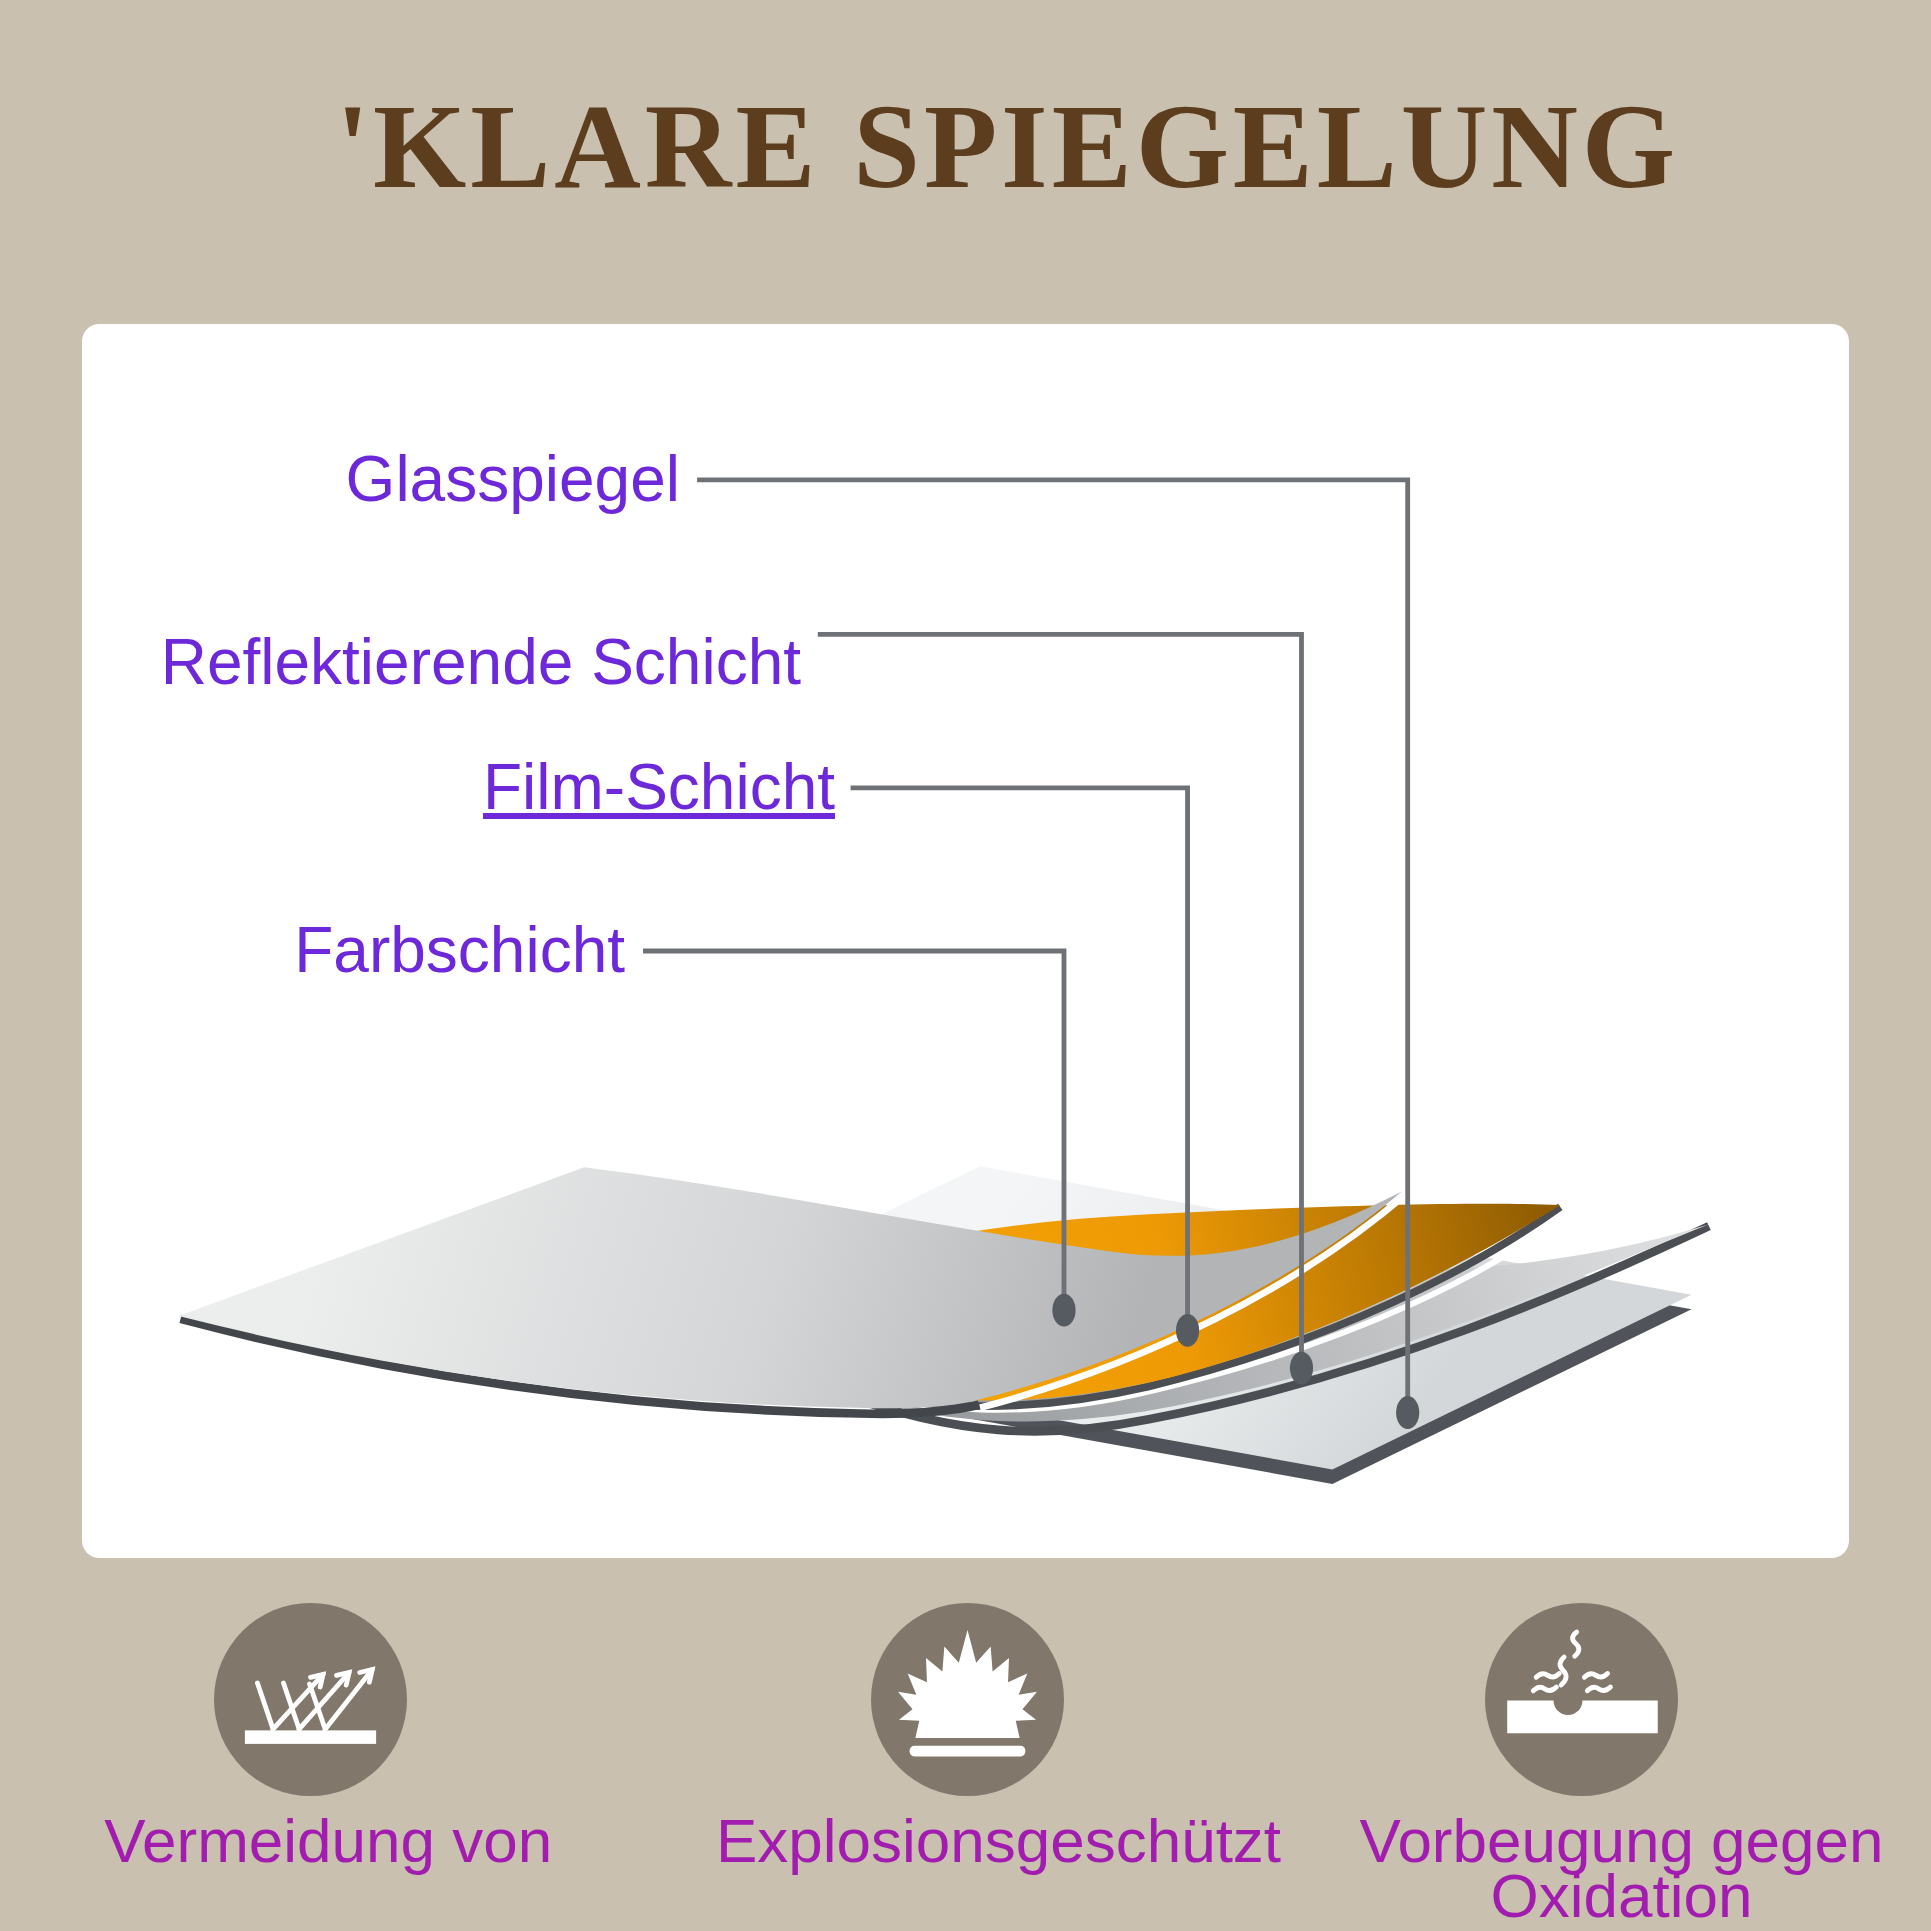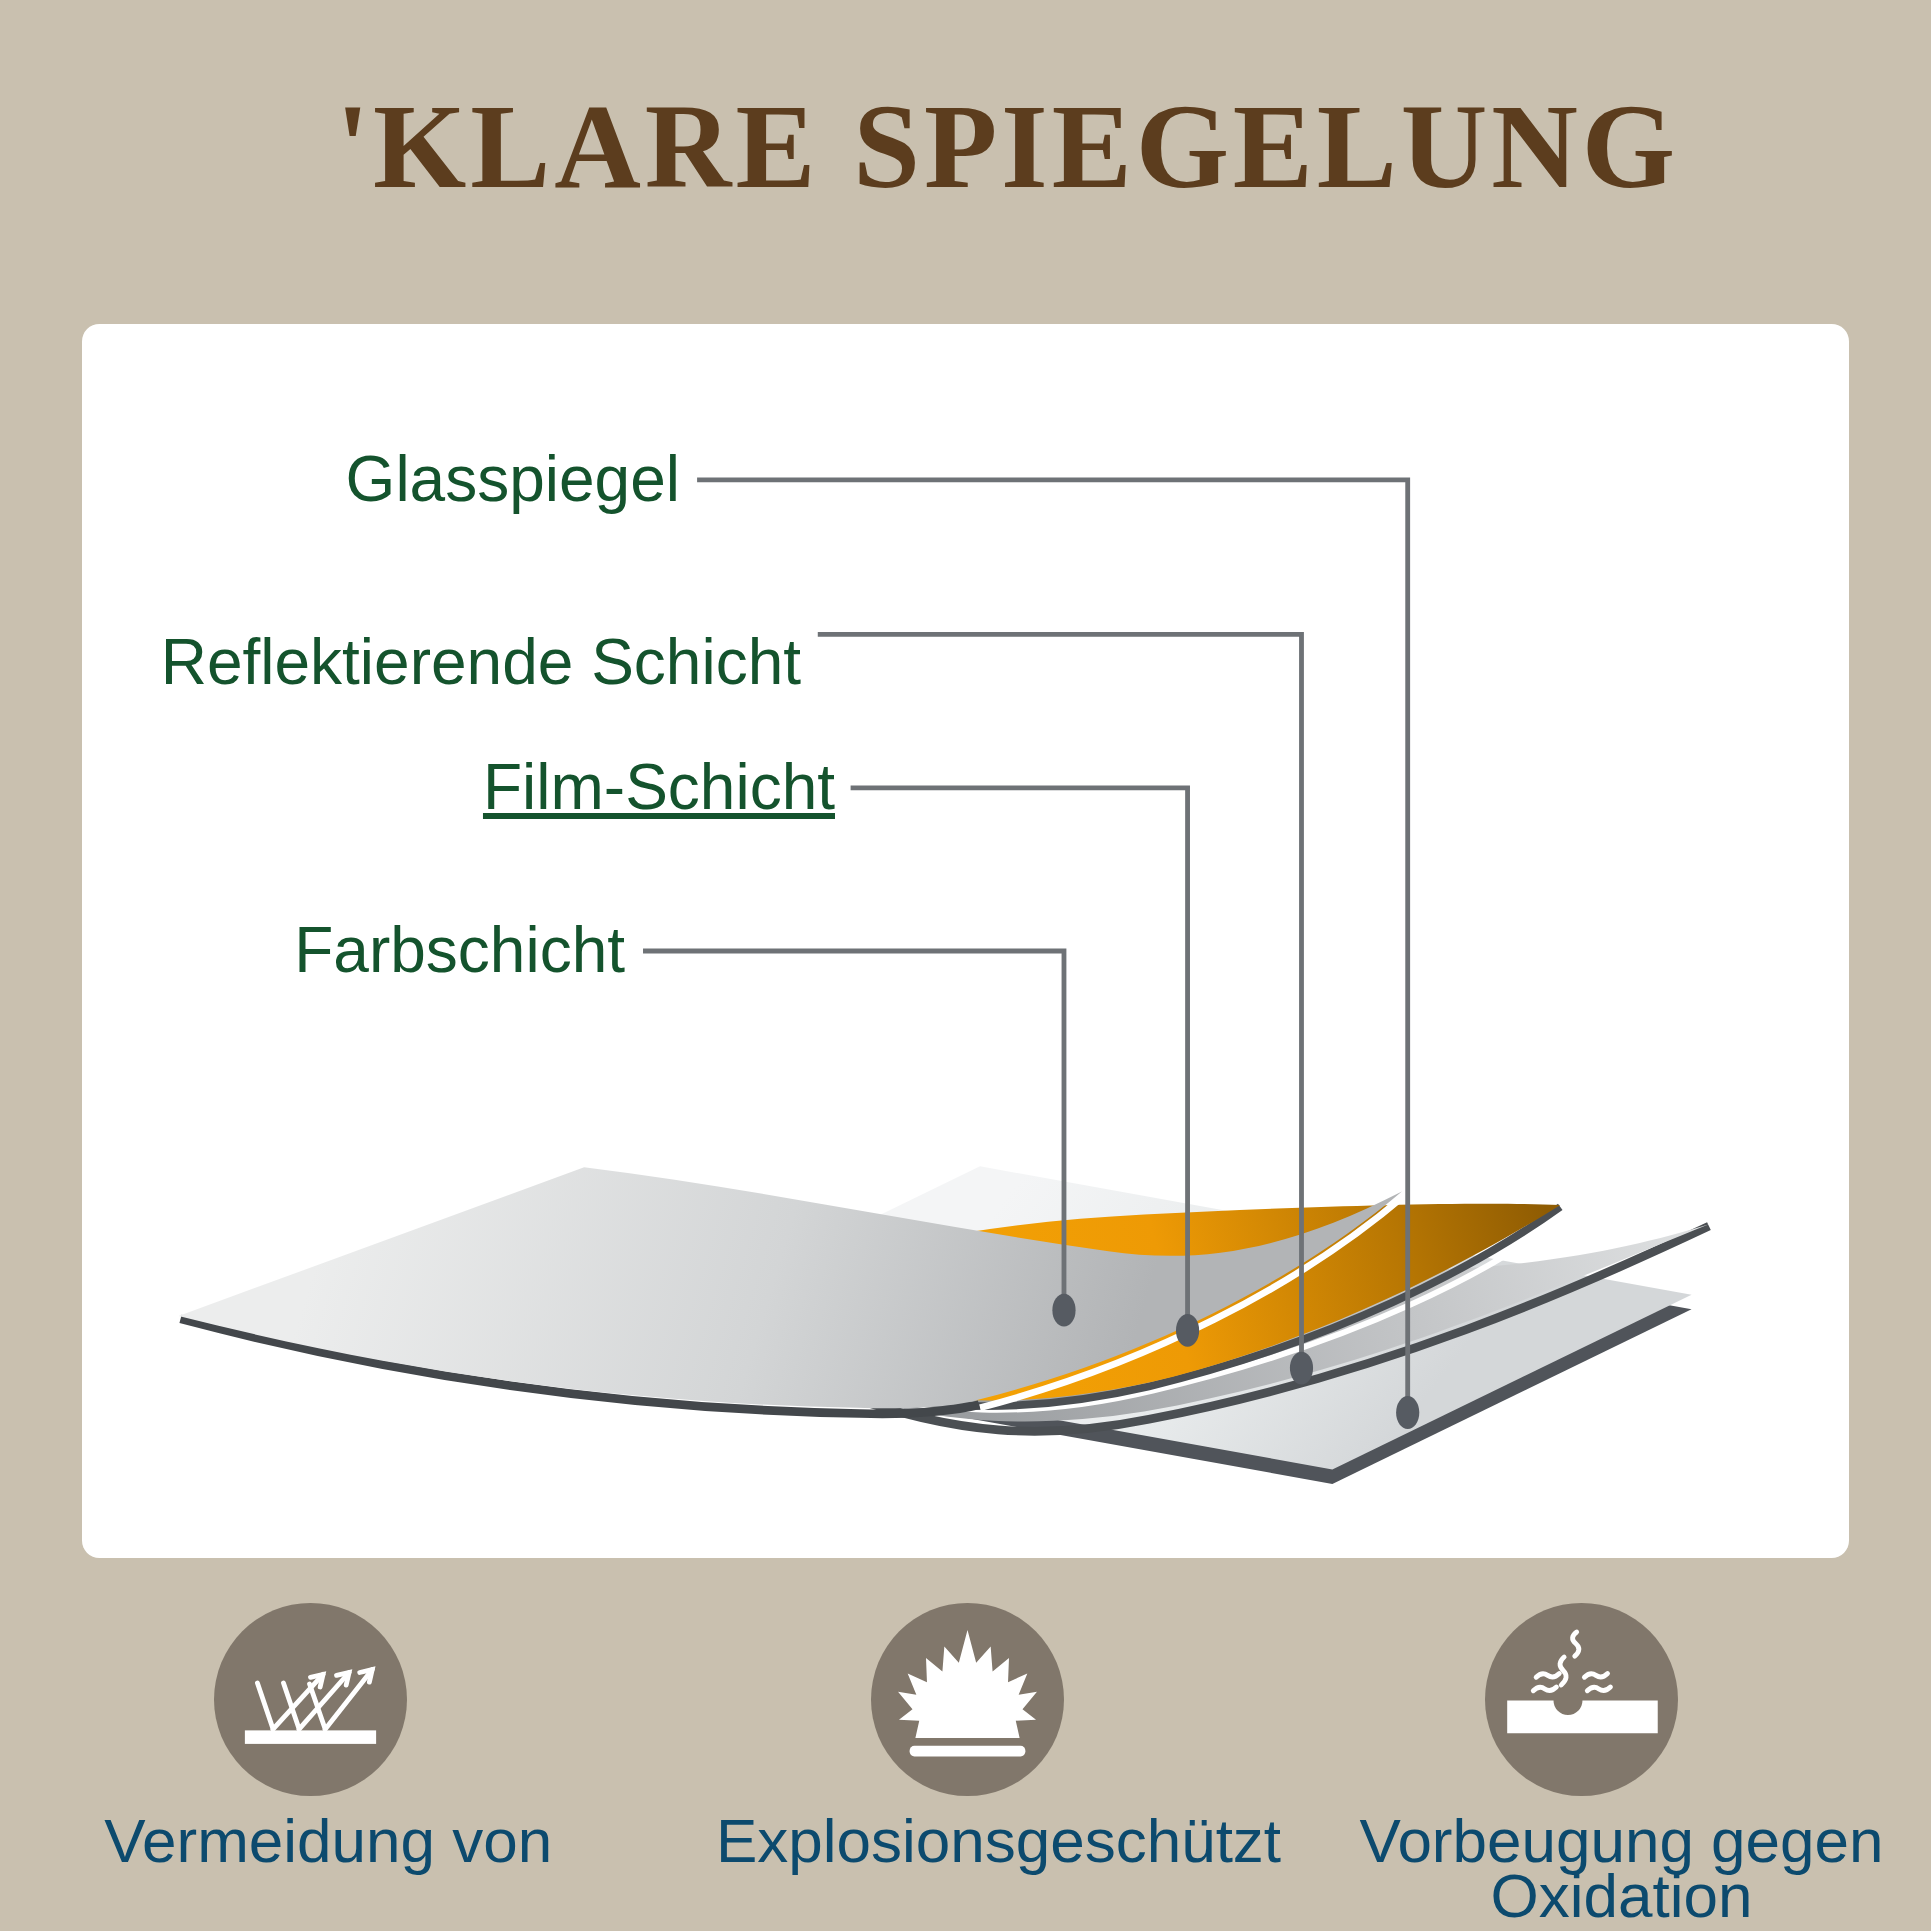--- a/index.html
+++ b/index.html
@@ -31,21 +31,21 @@
     border-radius:17.4px;
   }
   .diagram-svg{
     position:absolute;left:0;top:0;
     width:1931px;height:1931px;
   }
   .layer-label{
     position:absolute;
     font-size:64px;
     line-height:73px;
-    color:#14532d;
+    color:#6d28d9;
     text-align:right;
     white-space:nowrap;
   }
   .ll-glass{left:101px;top:443px;width:579px;}
   .ll-reflect{left:106px;top:598px;width:695px;margin-top:28px;}
   .ll-film{left:256px;top:751px;width:579px;text-decoration:underline;}
   .ll-color{left:46px;top:914px;width:579px;}
   .feature-icon{
     position:absolute;
     width:193px;height:193px;
@@ -53,21 +53,21 @@
   .fi-1{left:214px;top:1603px;}
   .fi-2{left:871px;top:1603px;}
   .fi-3{left:1485px;top:1603px;}
   .feature-label{
     position:absolute;
     top:1813px;
     width:637px;
     text-align:center;
     font-size:62px;
     line-height:55px;
-    color:#0c4a6e;
+    color:#a21caf;
     white-space:nowrap;
   }
   .fl-1{left:9.7px;}
   .fl-2{left:680px;}
   .fl-3{left:1303px;}
   .feature-label span{display:block;}
 </style>
 </head>
 <body>
 

